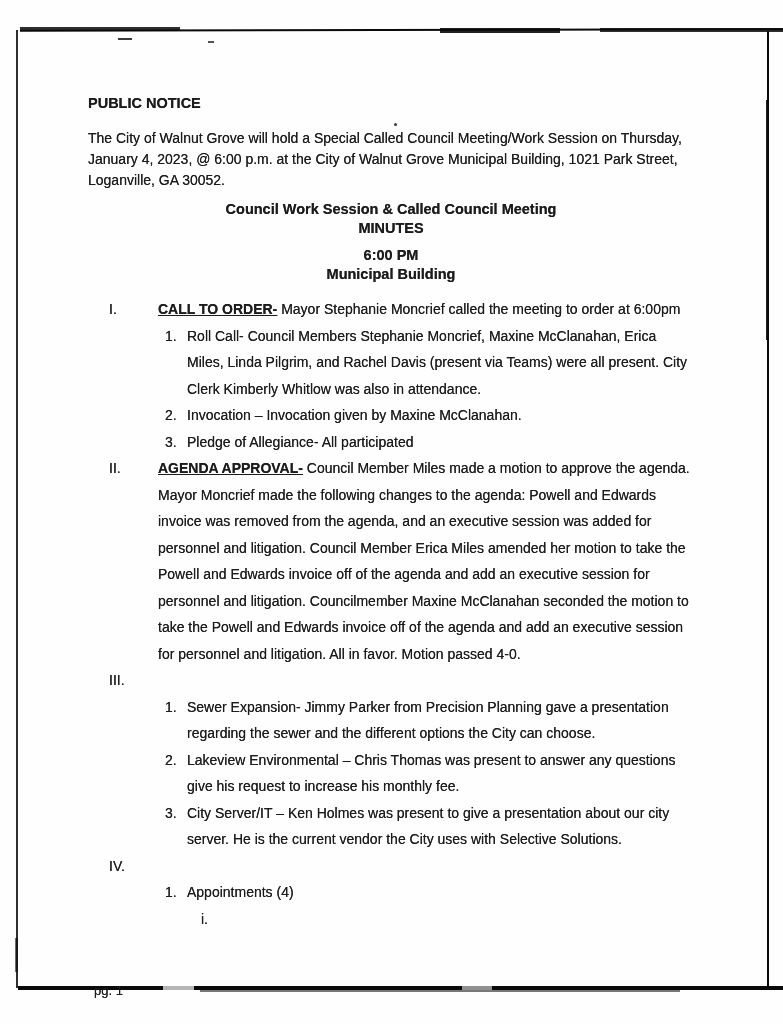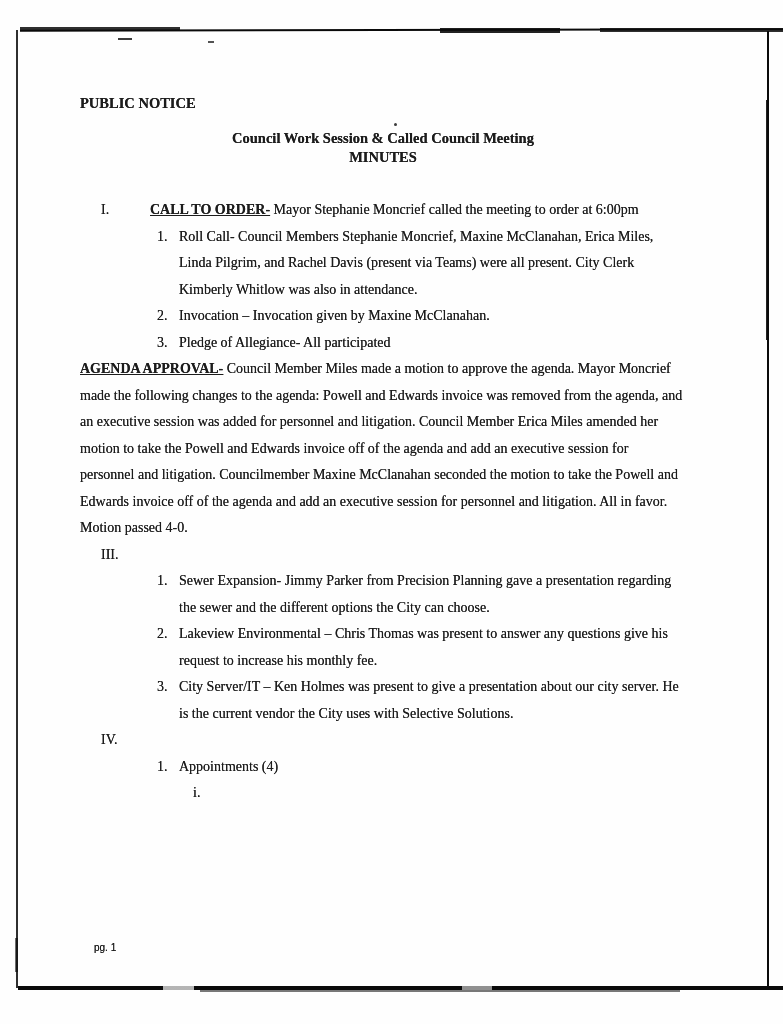--- a/index.html
+++ b/index.html
@@ -36,63 +36,62 @@
       #0a0a0a 23% 58%, rgba(10,10,10,.45) 58% 62%, #0a0a0a 62% 100%); }
   .scan-bottom-2 { left: 200px; top: 990px; width: 480px; height: 2px; opacity: .55; }
   .art-dash-1 { left: 118px; top: 38px; width: 14px; height: 2px; opacity: .8; }
   .art-dash-2 { left: 208px; top: 41px; width: 6px; height: 2px; opacity: .7; }
   .art-dot { left: 394px; top: 123px; width: 3px; height: 3px; border-radius: 50%; opacity: .8; }
   .art-speck { left: 15px; top: 938px; width: 3px; height: 34px; opacity: .6; }
 
   
   .content {
     position: absolute;
-    left: 80px;
+    left: 88px;
     top: 95px;
     width: 606px;
     font-size: 14px;
     text-shadow: 0 0 0.45px rgba(25,25,25,.85);
-    font-family: Liberation Serif, serif;
   }
   .notice-label {
     font-weight: bold;
     font-size: 14.5px;
     margin: 0 0 17px 0;
   }
   .notice-body {
     margin: 0 0 9px 0;
     line-height: 21px;
     width: 604px;
   }
   .center-block {
     text-align: center;
     font-weight: bold;
     font-size: 14.5px;
     line-height: 18.5px;
-    margin-bottom: 22px;
+    margin-bottom: 13px;
   }
   .center-gap { height: 9px; }
   .sec {
     display: flex;
     line-height: 26.5px;
   }
   .sec-numeral { flex: none; width: 49px; padding-left: 21px; }
   .sec-body { flex: 1; }
   .sec-heading { font-weight: bold; text-decoration: underline; }
   .item { display: flex; line-height: 26.5px; }
   .item-num { flex: none; width: 22px; margin-left: 7px; }
   .item-text { flex: 1; }
   .sub-item { display: flex; line-height: 26.5px; }
   .sub-num { flex: none; width: 25px; margin-left: 43px; }
   .sub-text { flex: 1; }
   .page-footer {
     position: absolute;
     left: 94px;
-    top: 942px;
-    font-size: 10px;
+    top: 983px;
+    font-size: 13px;
     text-shadow: 0 0 0.45px rgba(25,25,25,.85);
   }
 </style>
 </head>
 <body>
 
 <div class="page">
 
   <div class="scan scan-top-1"></div>
   <div class="scan scan-top-2"></div>
@@ -105,25 +104,28 @@
   <div class="scan scan-bottom-1"></div>
   <div class="scan scan-bottom-2"></div>
   <div class="scan art-dash-1"></div>
   <div class="scan art-dash-2"></div>
   <div class="scan art-dot"></div>
   <div class="scan art-speck"></div>
 
   <div class="content">
 
     <div class="notice-label">PUBLIC NOTICE</div>
+    <p class="notice-body">The City of Walnut Grove will hold a Special Called Council Meeting/Work Session on Thursday, January 4, 2023, @ 6:00 p.m. at the City of Walnut Grove Municipal Building, 1021 Park Street, Loganville, GA 30052.</p>
 
     <div class="center-block">
       <div>Council Work Session &amp; Called Council Meeting</div>
       <div>MINUTES</div>
       <div class="center-gap"></div>
+      <div>6:00 PM</div>
+      <div>Municipal Building</div>
     </div>
 
     <div class="sec">
       <span class="sec-numeral">I.</span>
       <span class="sec-body"><span class="sec-heading">CALL TO ORDER-</span><span> Mayor Stephanie Moncrief called the meeting to order at 6:00pm</span></span>
     </div>
     <div class="sec">
       <span class="sec-numeral"></span>
       <span class="sec-body">
         <div class="item">
@@ -135,20 +137,21 @@
           <span class="item-text">Invocation – Invocation given by Maxine McClanahan.</span>
         </div>
         <div class="item">
           <span class="item-num">3.</span>
           <span class="item-text">Pledge of Allegiance- All participated</span>
         </div>
       </span>
     </div>
 
     <div class="sec">
+      <span class="sec-numeral">II.</span>
       <span class="sec-body"><span class="sec-heading">AGENDA APPROVAL-</span><span> Council Member Miles made a motion to approve the agenda. Mayor Moncrief made the following changes to the agenda: Powell and Edwards invoice was removed from the agenda, and an executive session was added for personnel and litigation. Council Member Erica Miles amended her motion to take the Powell and Edwards invoice off of the agenda and add an executive session for personnel and litigation. Councilmember Maxine McClanahan seconded the motion to take the Powell and Edwards invoice off of the agenda and add an executive session for personnel and litigation.  All in favor. Motion passed 4-0.</span></span>
     </div>
 
     <div class="sec">
       <span class="sec-numeral">III.</span>
     </div>
     <div class="sec">
       <span class="sec-numeral"></span>
       <span class="sec-body">
         <div class="item">

